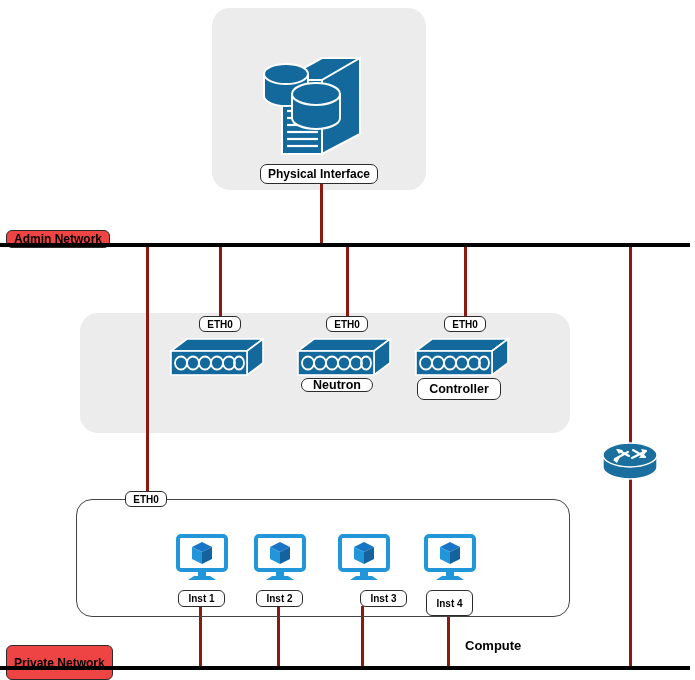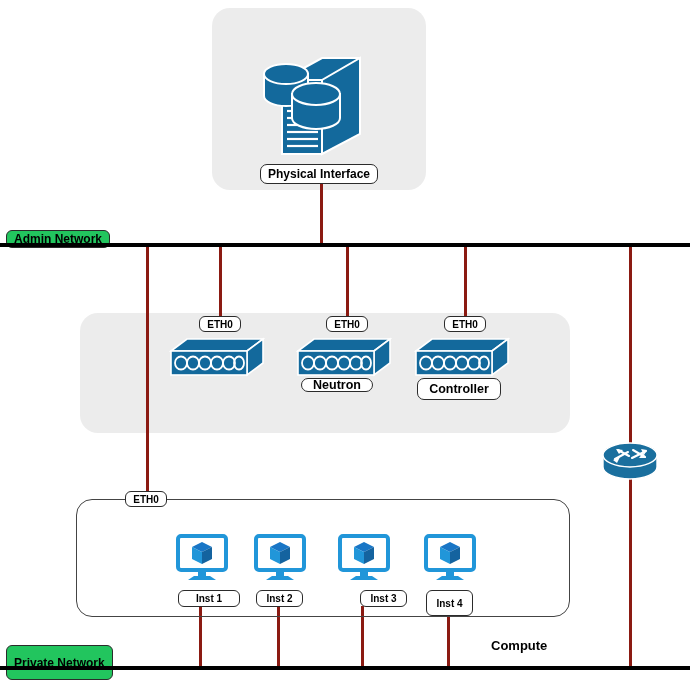--- a/index.html
+++ b/index.html
@@ -32,21 +32,21 @@
     display: flex;
     align-items: center;
     justify-content: center;
     font-weight: bold;
     color: #000000;
     box-sizing: border-box;
     white-space: nowrap;
   }
   .netlabel {
     position: absolute;
-    background: #22c55e;
+    background: #ef4444;
     border: 1.2px solid #2b2b2b;
     border-radius: 6px;
     display: flex;
     align-items: center;
     justify-content: center;
     font-weight: bold;
     font-size: 12px;
     color: #000000;
     box-sizing: border-box;
     white-space: nowrap;
@@ -260,35 +260,35 @@
         <polygon points="15,8 22,9 18,13"></polygon>
         <polygon points="45,17 38,17 42,12"></polygon>
       </g>
     </svg>
   </div>
 
   <div class="computebox" style="left:76px; top:499px; width:494px; height:118px;"></div>
   <div class="ethbox" style="left:125px; top:491px; width:42px; height:16px;">
     <span>ETH0</span>
   </div>
-  <div class="computelabel" style="left:491px; top:598px;margin-top:40px;">
+  <div class="computelabel" style="left:465px; top:598px;margin-top:40px;">
     <span>Compute</span>
   </div>
 
   <div class="icon" style="left:176px; top:534px; width:52px; height:48px;">
     <svg width="52" height="48" viewBox="0 0 52 48" xmlns="http://www.w3.org/2000/svg">
       <rect x="2" y="2" width="48" height="34" rx="3" fill="none" stroke="#2196d9" stroke-width="4"></rect>
       <rect x="22" y="36" width="8" height="6" fill="#2196d9"></rect>
       <path d="M12,46 L40,46 L34,42 L18,42 Z" fill="#2196d9"></path>
       <polygon points="26,8 36,13 26,18 16,13" fill="#1976c6"></polygon>
       <polygon points="16,13 26,18 26,30 16,25" fill="#2196d9"></polygon>
       <polygon points="36,13 36,25 26,30 26,18" fill="#14639f"></polygon>
     </svg>
   </div>
-  <div class="instlabel" style="left:178px; top:590px; width:62px; height:17px;">
+  <div class="instlabel" style="left:178px; top:590px; width:47px; height:17px;">
     <span>Inst 1</span>
   </div>
 
   <div class="icon" style="left:254px; top:534px; width:52px; height:48px;">
     <svg width="52" height="48" viewBox="0 0 52 48" xmlns="http://www.w3.org/2000/svg">
       <rect x="2" y="2" width="48" height="34" rx="3" fill="none" stroke="#2196d9" stroke-width="4"></rect>
       <rect x="22" y="36" width="8" height="6" fill="#2196d9"></rect>
       <path d="M12,46 L40,46 L34,42 L18,42 Z" fill="#2196d9"></path>
       <polygon points="26,8 36,13 26,18 16,13" fill="#1976c6"></polygon>
       <polygon points="16,13 26,18 26,30 16,25" fill="#2196d9"></polygon>

